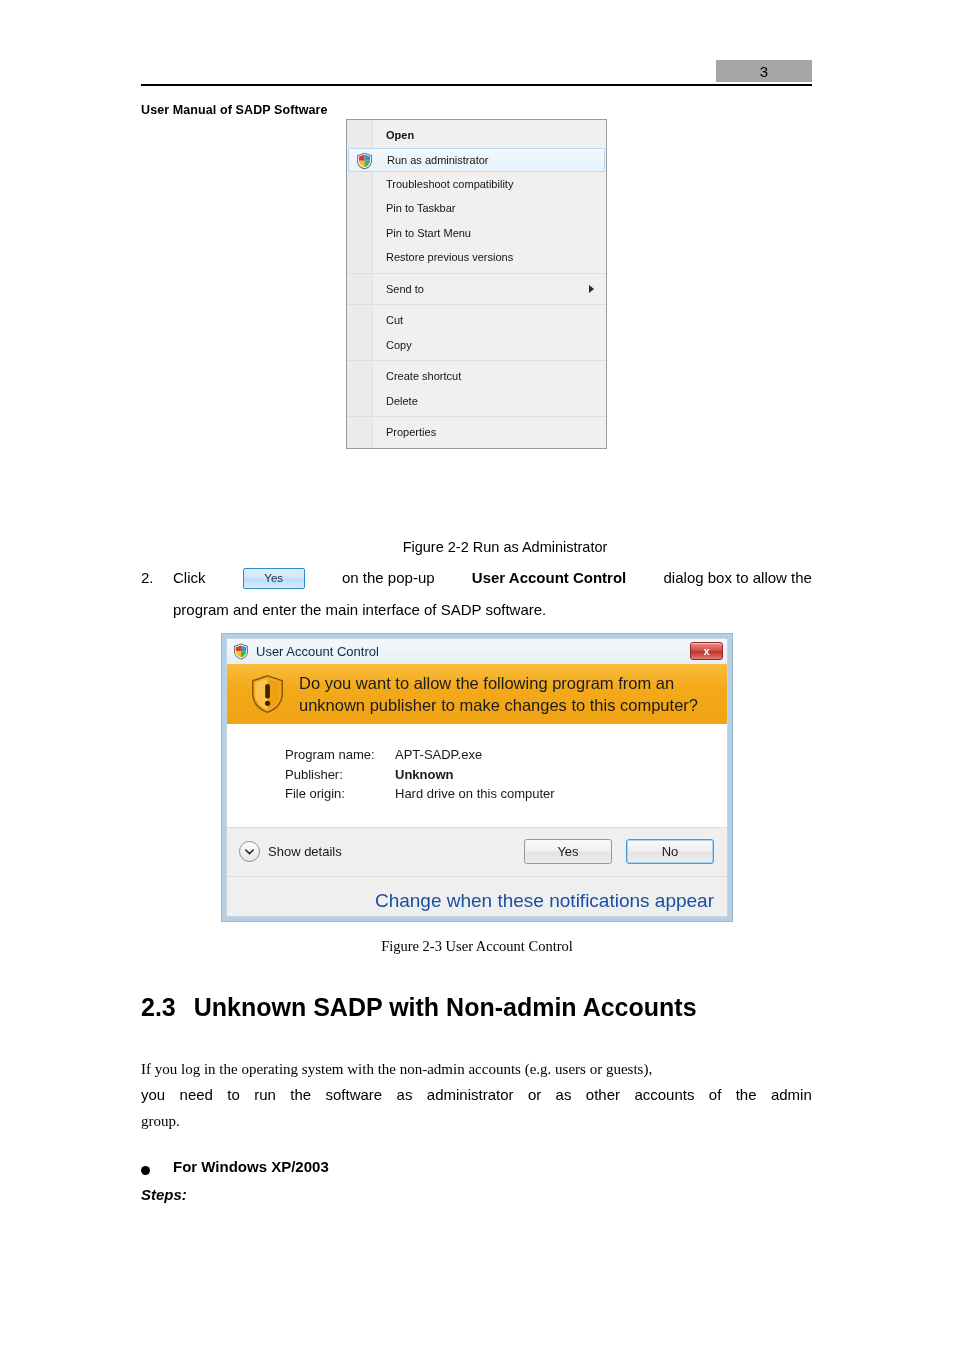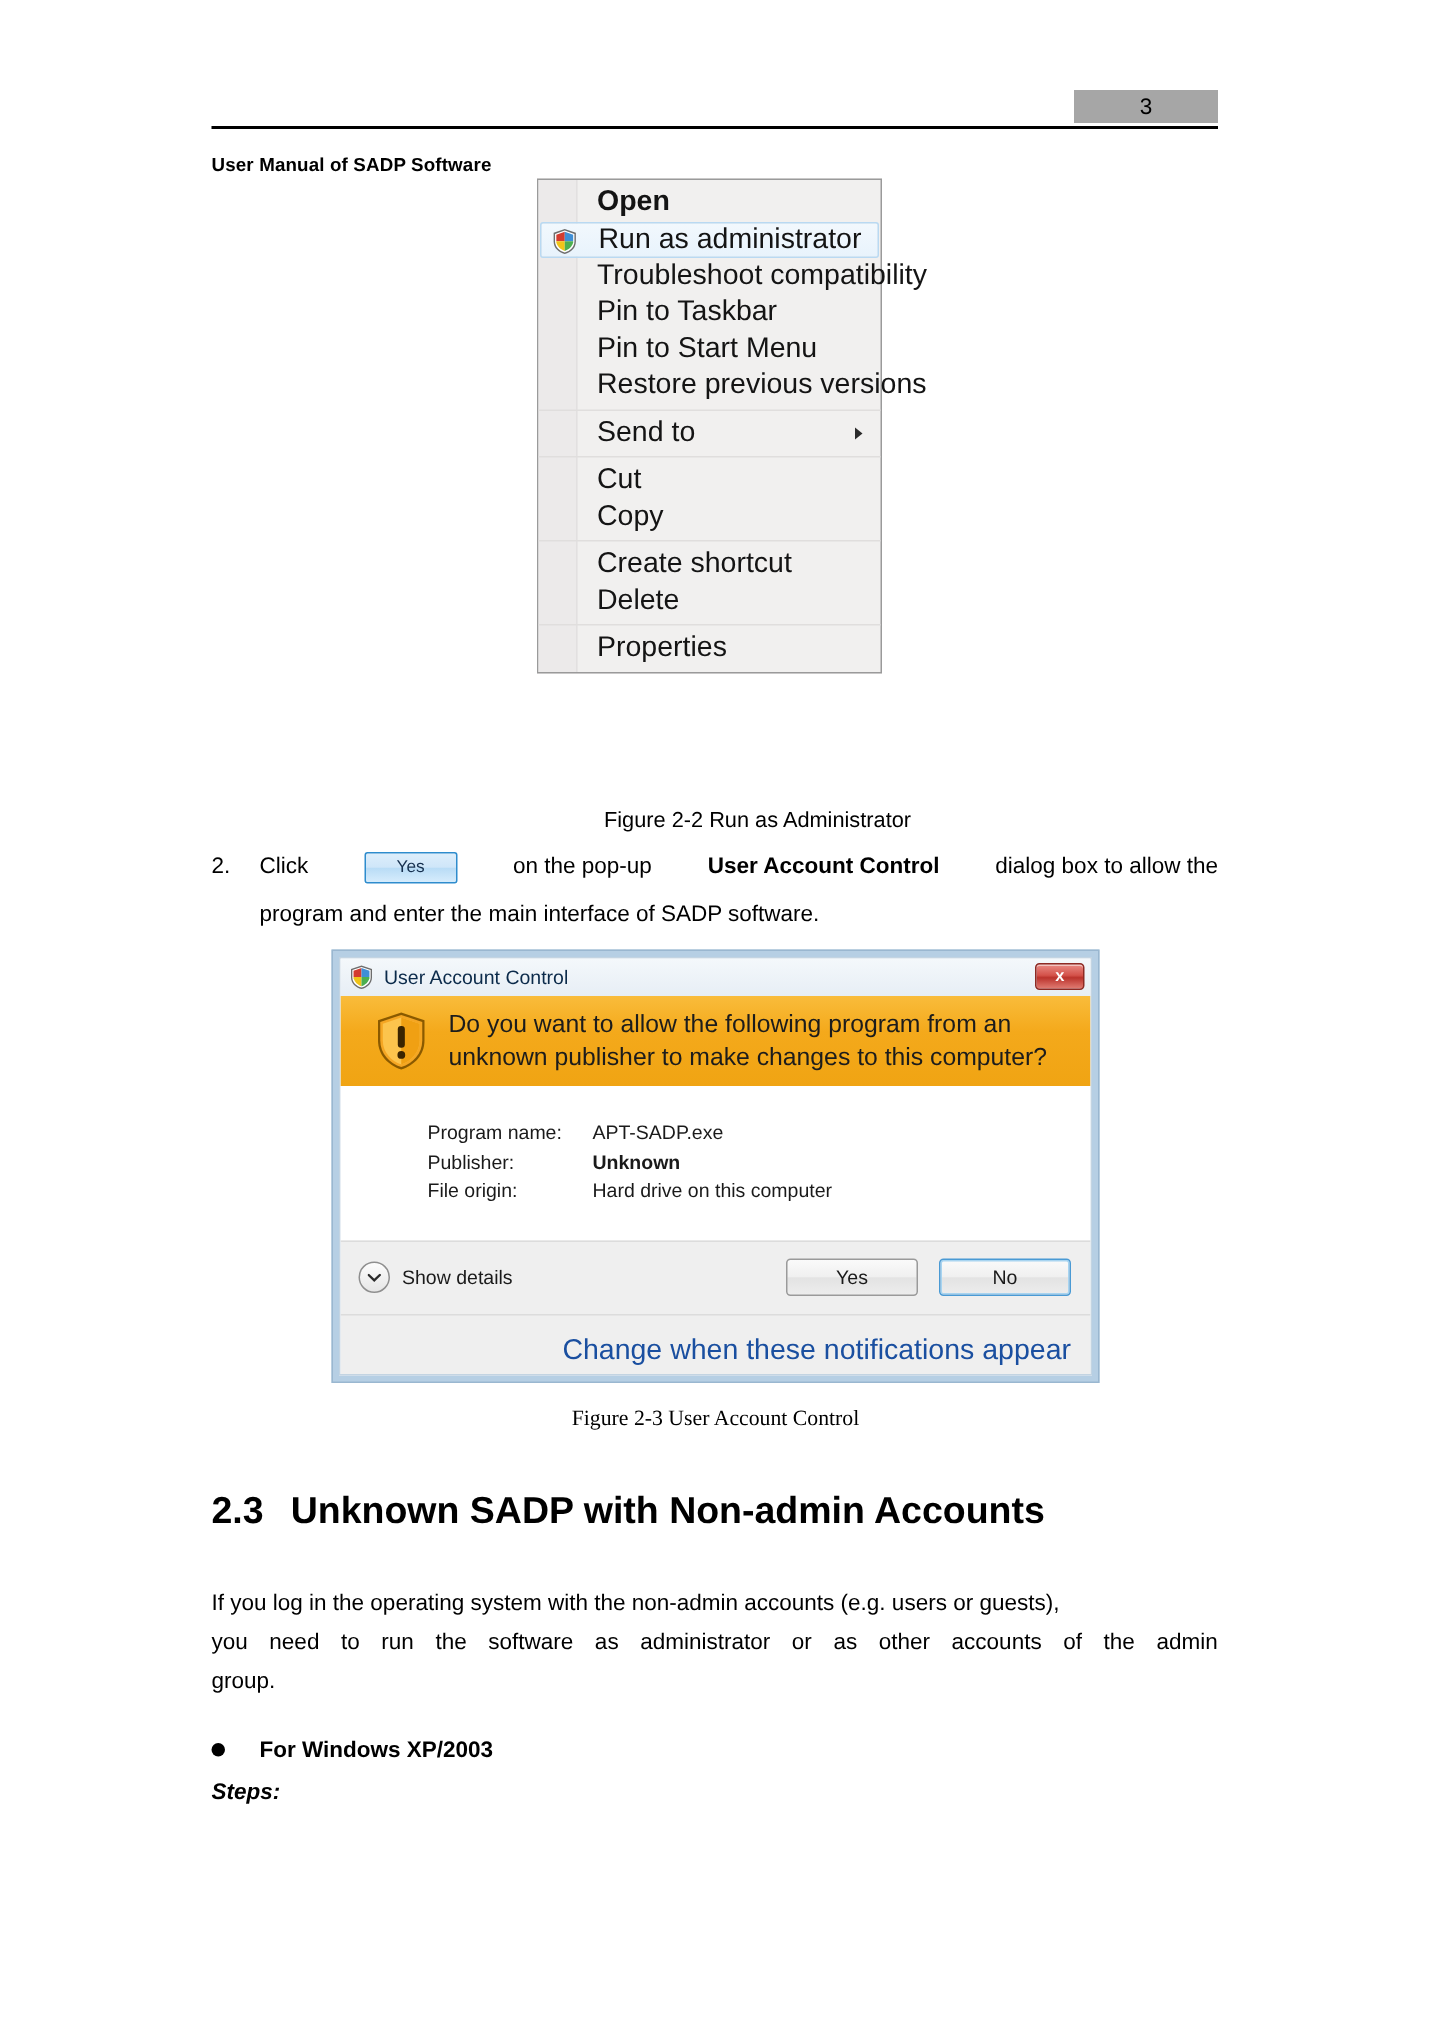--- a/index.html
+++ b/index.html
@@ -63,27 +63,26 @@
     top: 24px;
     height: 2px;
     background: #000;
   }
 
   
   .ctx-menu {
     position: absolute;
     left: 346px;
     top: 119px;
-    width: 230px;
+    width: 261px;
     background: #f1f0ef;
     border: 1px solid #9a9a9a;
     box-sizing: border-box;
-    font-size: 19px;
+    font-size: 11px;
     color: #1a1a1a;
-    margin-left: 12px;
   }
   .ctx-menu .gutter {
     position: absolute;
     left: 0;
     top: 0;
     bottom: 0;
     width: 26px;
     background: #eceaea;
     border-right: 1px solid #e2e0e0;
     box-sizing: border-box;
@@ -366,30 +365,30 @@
     width: 671px;
     font-size: 15px;
     line-height: 26px;
     text-align: justify;
   }
   .body-par .ln {
     display: flex;
     justify-content: space-between;
     white-space: nowrap;
   }
-  .body-par .ln.last { display: block; }
+  .body-par .ln.last { display: block; font-family: Liberation Serif, serif; }
 
   .bullet-row {
     position: absolute;
     left: 141px;
     top: 1158px;
     font-size: 15px;
     font-weight: bold;
     display: flex;
-    align-items: center;
+    align-items: flex-end;
   }
   .bullet-dot {
     width: 9px;
     height: 9px;
     border-radius: 50%;
     background: #000;
     margin-right: 23px;
     flex: 0 0 9px;
   }
   .steps-label {

